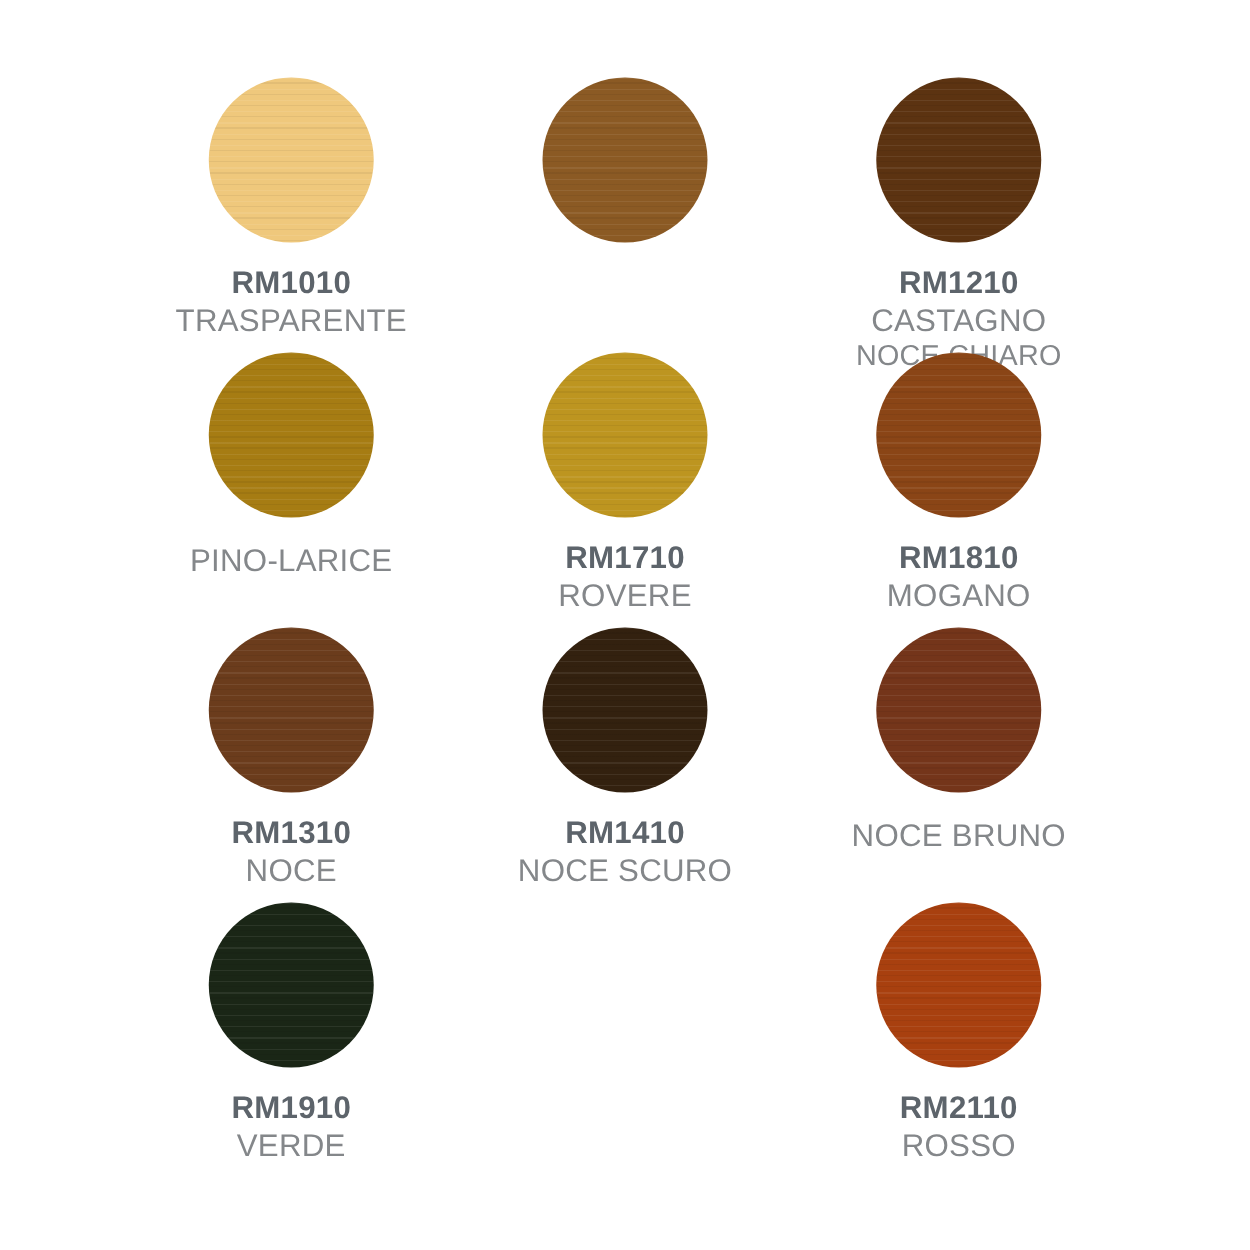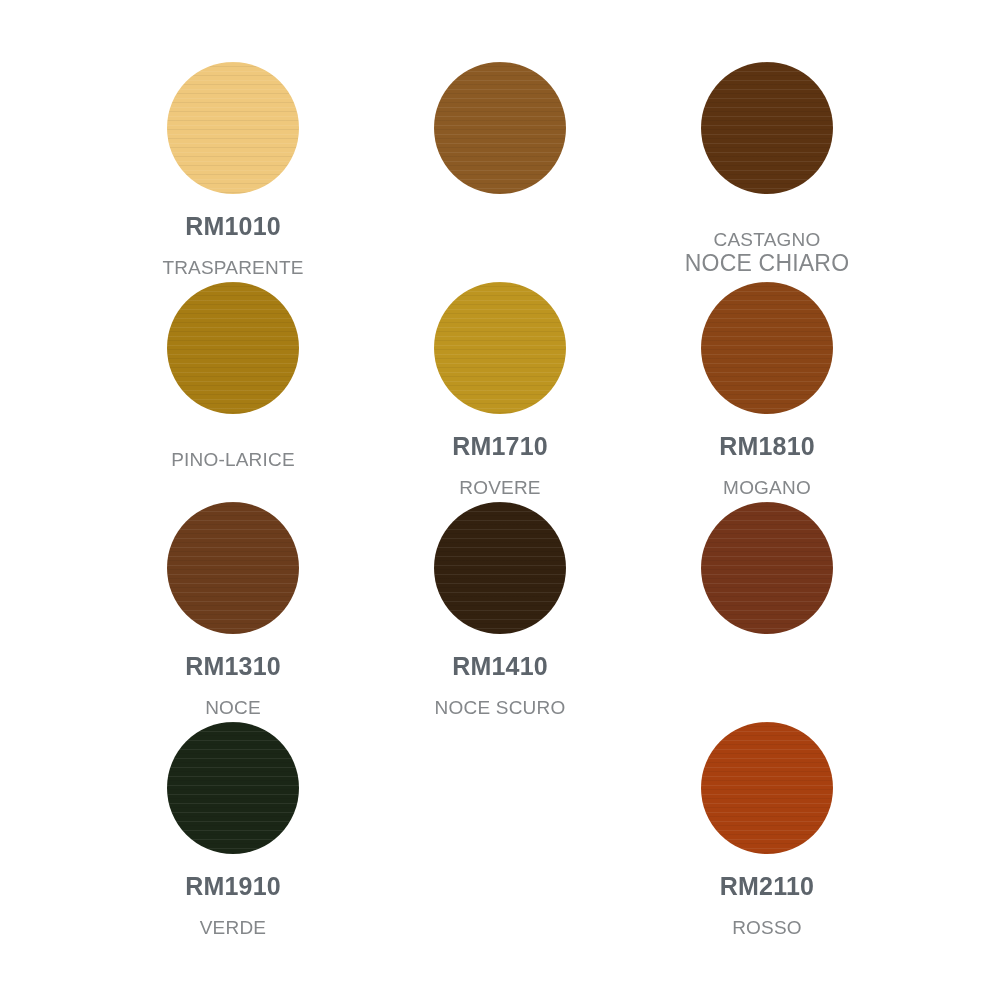--- a/index.html
+++ b/index.html
@@ -84,26 +84,26 @@
 
   .swatch-code {
     font-size: 25px;
     font-weight: bold;
     letter-spacing: 0.2px;
     color: #5d646b;
     display: block;
   }
 
   .swatch-name {
-    font-size: 19px;
+    font-size: 25px;
     font-weight: normal;
     letter-spacing: 0.2px;
     color: #84878a;
     display: block;
-    margin-top: 17px;
+    margin-top: 3px;
   }
 
   .swatch-name-2 {
     font-size: 23px;
     font-weight: normal;
     letter-spacing: 0.2px;
     color: #84878a;
     display: block;
     margin-top: 1px;
   }
@@ -129,20 +129,21 @@
     <div class="swatch">
       <div class="swatch-disc-wrap">
         <div class="swatch-disc" style="background-color: rgb(139, 90, 36);"></div>
       </div>
     </div>
     <div class="swatch">
       <div class="swatch-disc-wrap">
         <div class="swatch-disc" style="background-color: rgb(92, 51, 17);"></div>
       </div>
       <div class="swatch-labels">
+        <span class="swatch-code">RM1210</span>
         <span class="swatch-name">CASTAGNO</span>
         <span class="swatch-name-2">NOCE CHIARO</span>
       </div>
     </div>
   </div>
 
   <div class="swatch-row">
     <div class="swatch">
       <div class="swatch-disc-wrap">
         <div class="swatch-disc" style="background-color: rgb(166, 124, 19);"></div>
@@ -193,20 +194,21 @@
         <span class="swatch-code">RM1410</span>
         <span class="swatch-name">NOCE SCURO</span>
 
       </div>
     </div>
     <div class="swatch">
       <div class="swatch-disc-wrap">
         <div class="swatch-disc" style="background-color: rgb(116, 53, 26);"></div>
       </div>
       <div class="swatch-labels">
+        <span class="swatch-name">NOCE BRUNO</span>
 
       </div>
     </div>
   </div>
 
   <div class="swatch-row">
     <div class="swatch">
       <div class="swatch-disc-wrap">
         <div class="swatch-disc" style="background-color: rgb(26, 38, 22);"></div>
       </div>

